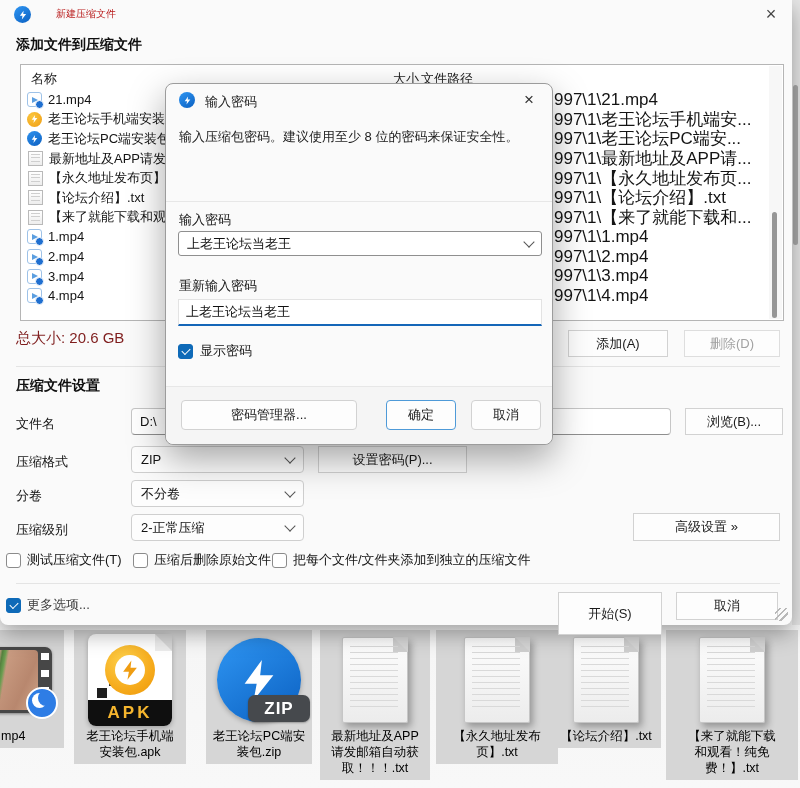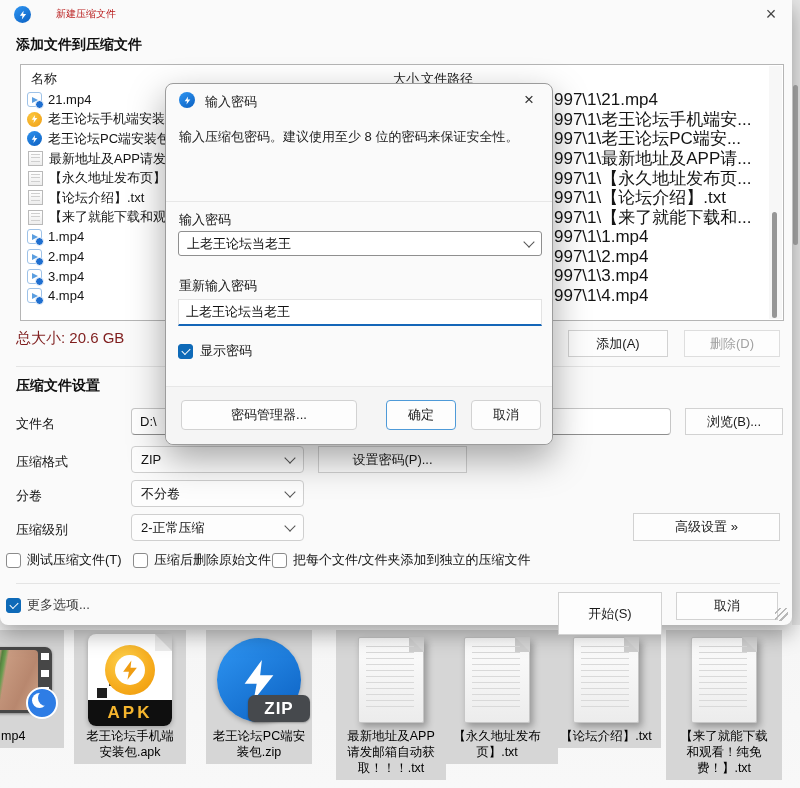--- a/index.html
+++ b/index.html
@@ -90,24 +90,24 @@
         font-size:13px;color:#1b1b1b;display:flex;align-items:center;justify-content:center;}
   #dbtnMgr{left:15px;width:176px;}
   #dbtnOk{left:220px;width:70px;border:1px solid #4e9ad8;}
   #dbtnCancel{left:305px;width:70px;}
   
   .dicons{position:absolute;left:0;top:630px;right:0;height:158px;}
   .dicon{position:absolute;top:0;background:#d6d6d6;padding:2px 2px 4px;box-sizing:border-box;text-align:center;}
   .dicon:nth-child(1){left:-48px;width:112px;}
   .dicon:nth-child(2){left:74px;width:112px;}
   .dicon:nth-child(3){left:206px;width:106px;}
-  .dicon:nth-child(4){left:336px;width:110px;}
+  .dicon:nth-child(4){left:320px;width:110px;}
   .dicon:nth-child(5){left:436px;width:122px;}
   .dicon:nth-child(6){left:551px;width:110px;}
-  .dicon:nth-child(7){left:666px;width:116px;}
+  .dicon:nth-child(7){left:666px;width:132px;}
   .art{height:96px;display:flex;align-items:center;justify-content:center;position:relative;}
   .lbl{font-size:12.5px;line-height:1.28;color:#000;white-space:pre-line;}
   
   .vthumbx{width:88px;height:66px;background:#474747;border-radius:7px;position:relative;box-shadow:0 1px 3px rgba(0,0,0,.4);}
   .vimg{position:absolute;left:3px;top:3px;bottom:3px;right:14px;border-radius:4px;overflow:hidden;
         background:linear-gradient(115deg,#dcb8a2,#c89a80 45%,#b8876e 75%,#cfa488);}
   .vimg::after{content:'';position:absolute;inset:0;background:linear-gradient(100deg,transparent 40%,#55813f 44%,#6a9e50 48%,transparent 52%);}
   .vholes{position:absolute;right:3px;top:6px;bottom:6px;width:8px;background:repeating-linear-gradient(180deg,#fff 0 7px,transparent 7px 17px);}
   .vplay{position:absolute;right:-6px;bottom:-6px;width:28px;height:28px;border-radius:50%;background:#2e7de5;border:2px solid #fff;overflow:hidden;}
   .vplay::after{content:'';position:absolute;left:4px;top:4px;width:15px;height:15px;border-radius:50%;background:#fff;}

